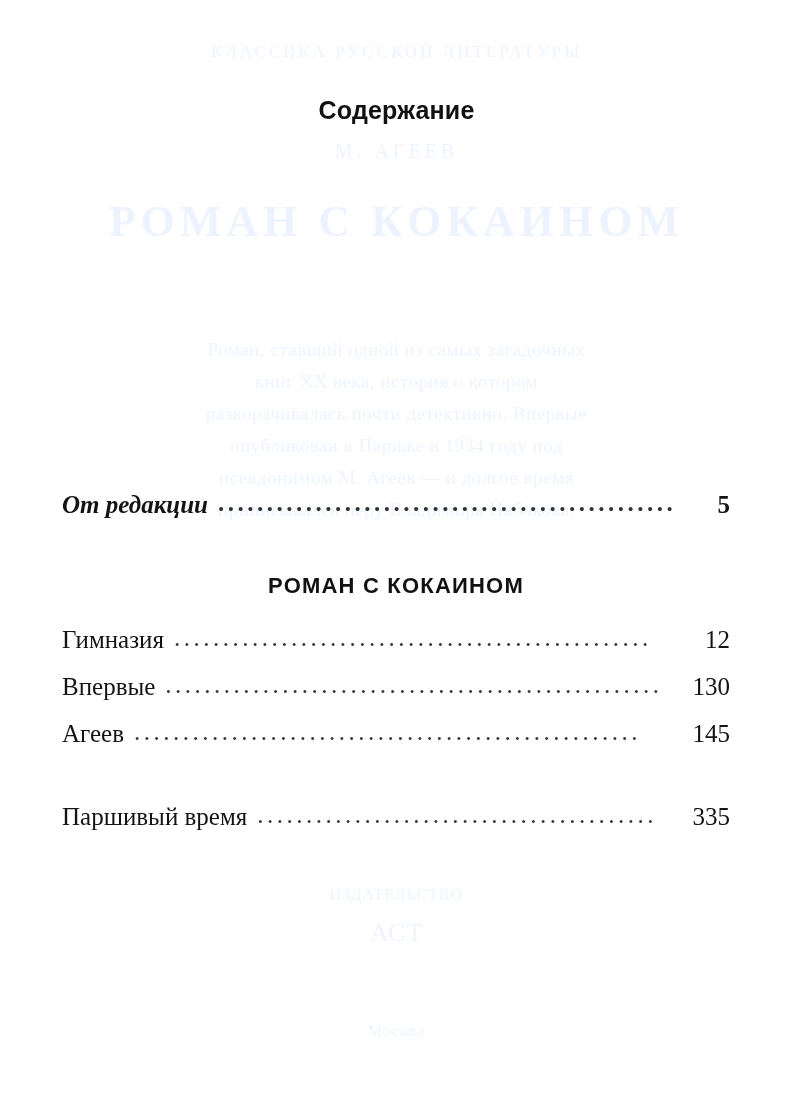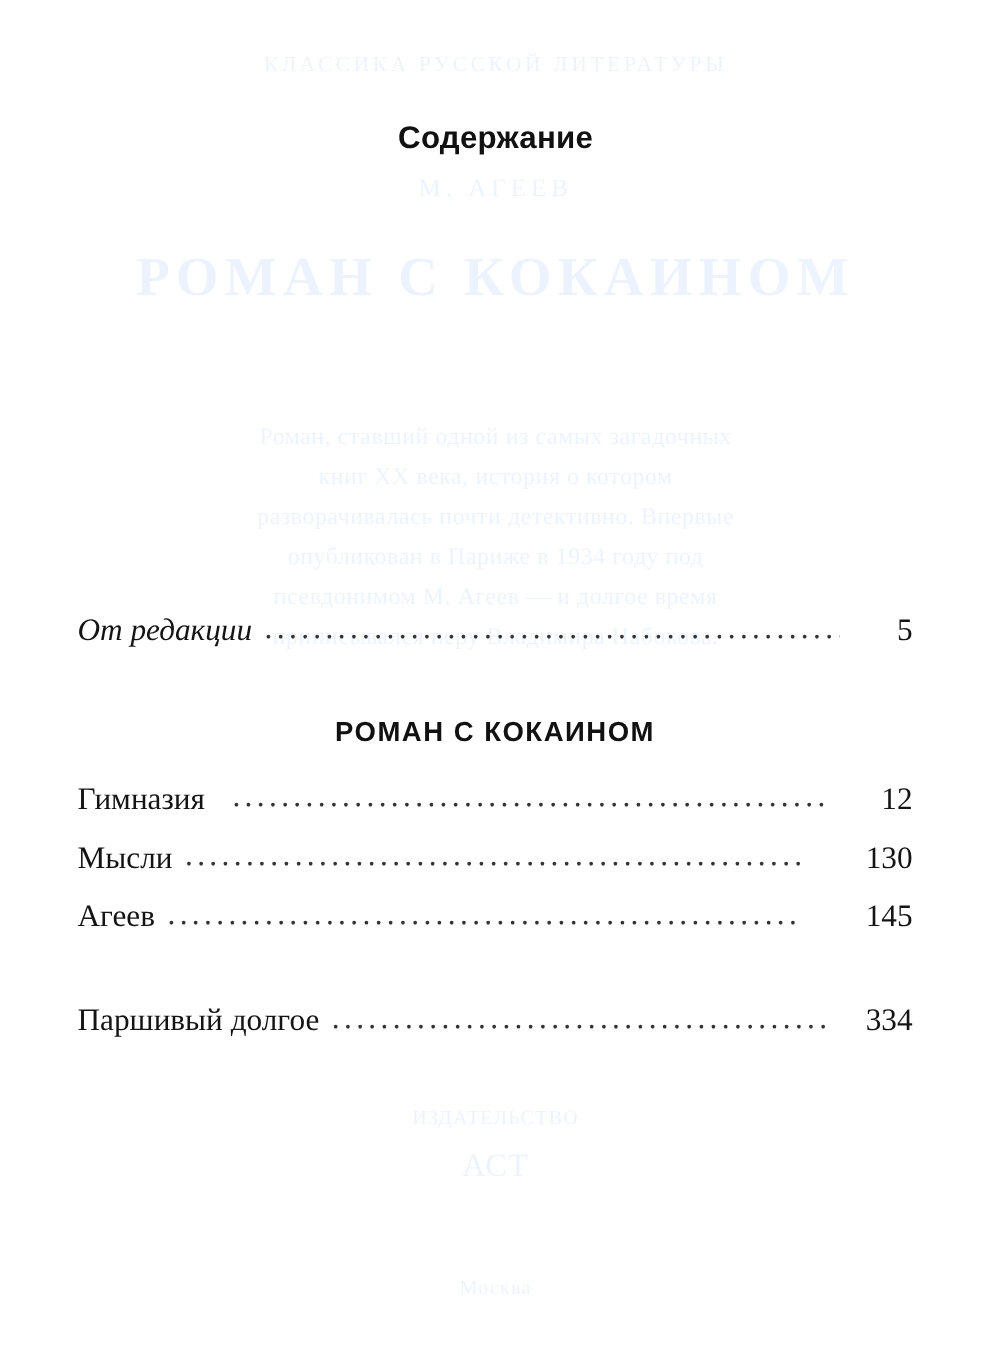--- a/index.html
+++ b/index.html
@@ -102,40 +102,40 @@
     min-width: 54px;
     white-space: nowrap;
     font-size: 25px;
   }
 
   .row-editorial .toc-title {
     font-style: italic;
   }
   .row-editorial {
     margin-bottom: 16px;
+    font-weight: bold;
   }
 
   .section-label {
     text-align: center;
     font-family: "Liberation Sans", sans-serif;
     font-weight: bold;
     font-size: 22px;
     letter-spacing: 1.2px;
     color: #111;
     margin-top: 56px;
     margin-bottom: 28px;
   }
 
   .toc-row + .toc-row {
     margin-top: 22px;
   }
 
   .section-label + .toc-row {
     margin-top: 0;
-    gap: 12px;
   }
 
   .gap-before {
     margin-top: 58px !important;
   }
 </style>
 </head>
 <body>
 
 <div class="bleed-layer">
@@ -170,31 +170,31 @@
     <div class="section-label">РОМАН С КОКАИНОМ</div>
 
     <div class="toc-row">
       <span class="toc-title">Гимназия</span>
       <span class="toc-dots">.................................................</span>
       <span class="toc-page">12</span>
     </div>
 
 
     <div class="toc-row">
-      <span class="toc-title">Мысли</span>
+      <span class="toc-title">Впервые</span>
       <span class="toc-dots">...................................................</span>
       <span class="toc-page">130</span>
     </div>
 
     <div class="toc-row">
       <span class="toc-title">Агеев</span>
       <span class="toc-dots">....................................................</span>
       <span class="toc-page">145</span>
     </div>
 
     <div class="toc-row gap-before">
-      <span class="toc-title">Паршивый долгое</span>
+      <span class="toc-title">Паршивый время</span>
       <span class="toc-dots">.........................................</span>
-      <span class="toc-page">334</span>
+      <span class="toc-page">335</span>
     </div>
 
   </div>
 </div>
 
 </body></html>

